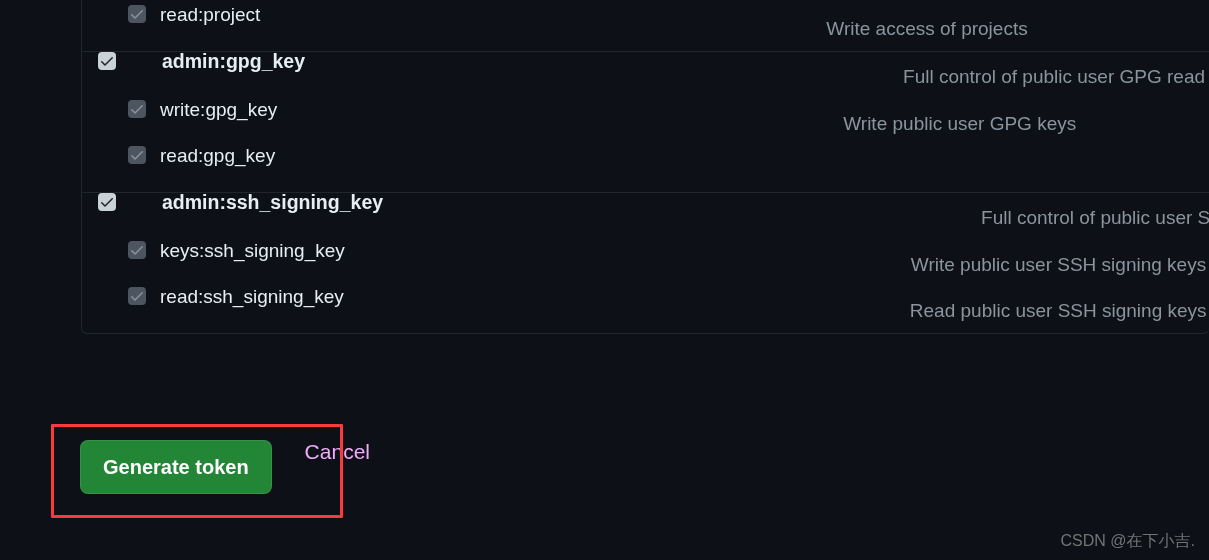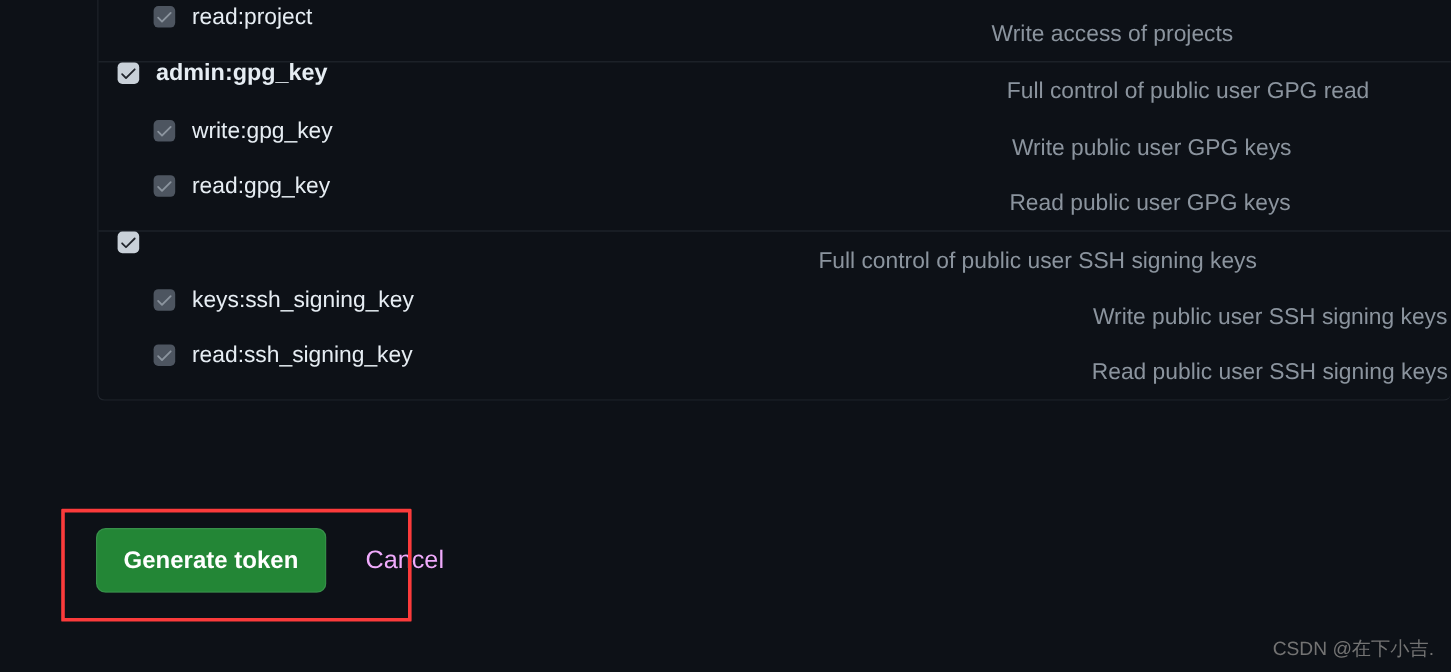--- a/index.html
+++ b/index.html
@@ -36,21 +36,21 @@
     border-top: none;
   }
 
   .scope-row {
     display: flex;
     align-items: flex-start;
     height: 46px;
     padding-left: 16px;
     box-sizing: border-box;
   }
-  .scope-row.parent { height: 48px; }
+  .scope-row.parent { height: 48px; gap: 32px; }
 
   .cb-wrap {
     width: 18px;
     height: 18px;
     flex: 0 0 18px;
     position: relative;
   }
   .scope-row.child .cb-wrap { margin-left: 30px; }
 
   .cb {
@@ -108,21 +108,21 @@
     display: flex;
     align-items: center;
   }
 
   
   .actions {
     position: absolute;
     left: 80px;
     top: 440px;
     display: flex;
-    align-items: center;
+    align-items: flex-start;
   }
   .generate-btn {
     background: #238636;
     color: #ffffff;
     border: 1px solid rgba(240,246,252,0.10);
     border-radius: 8px;
     font-family: "Liberation Sans", sans-serif;
     font-size: 20px;
     font-weight: bold;
     padding: 0 22px;
@@ -214,34 +214,32 @@
       </div>
       <div class="scope-row child">
         <div class="cb-wrap">
           <span class="cb disabled">
             <svg viewBox="0 0 16 16" aria-hidden="true">
               <path d="M13.78 4.22a.75.75 0 0 1 0 1.06l-7.25 7.25a.75.75 0 0 1-1.06 0L2.22 9.28a.751.751 0 0 1 .018-1.042.751.751 0 0 1 1.042-.018L6 10.94l6.72-6.72a.75.75 0 0 1 1.06 0Z"></path>
             </svg>
           </span>
         </div>
         <span class="scope-label">read:gpg_key</span>
-        <div class="desc-holder">
-          <span class="scope-desc">Read public user GPG keys</span>
-        </div>
       </div>
     </div>
     <div class="scope-group">
       <div class="scope-row parent">
         <div class="cb-wrap">
           <span class="cb checked">
             <svg viewBox="0 0 16 16" aria-hidden="true">
               <path d="M13.78 4.22a.75.75 0 0 1 0 1.06l-7.25 7.25a.75.75 0 0 1-1.06 0L2.22 9.28a.751.751 0 0 1 .018-1.042.751.751 0 0 1 1.042-.018L6 10.94l6.72-6.72a.75.75 0 0 1 1.06 0Z"></path>
             </svg>
           </span>
         </div>
+        <span class="scope-label">admin:ssh_signing_key</span>
         <div class="desc-holder">
           <span class="scope-desc">Full control of public user SSH signing keys</span>
         </div>
       </div>
       <div class="scope-row child">
         <div class="cb-wrap">
           <span class="cb disabled">
             <svg viewBox="0 0 16 16" aria-hidden="true">
               <path d="M13.78 4.22a.75.75 0 0 1 0 1.06l-7.25 7.25a.75.75 0 0 1-1.06 0L2.22 9.28a.751.751 0 0 1 .018-1.042.751.751 0 0 1 1.042-.018L6 10.94l6.72-6.72a.75.75 0 0 1 1.06 0Z"></path>
             </svg>

